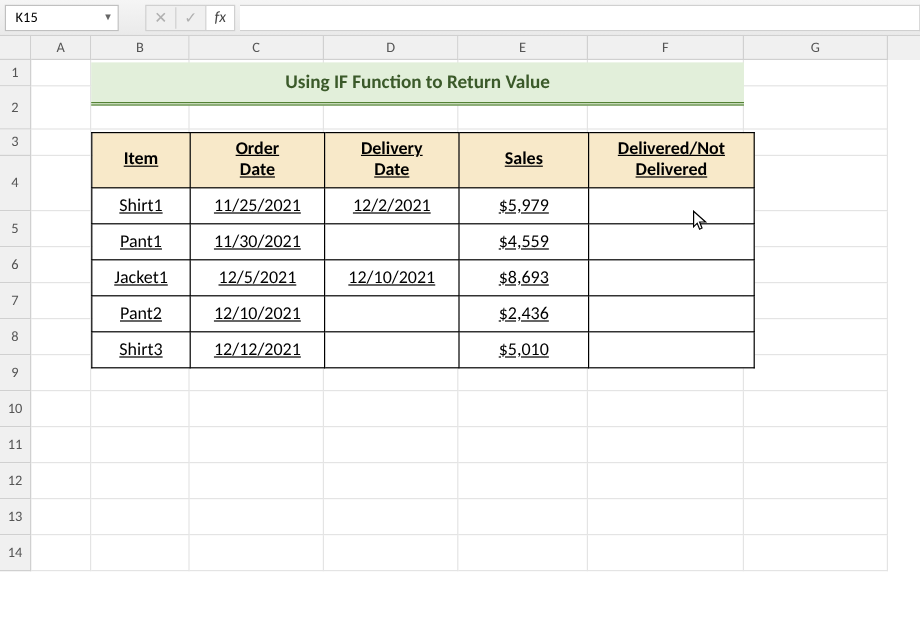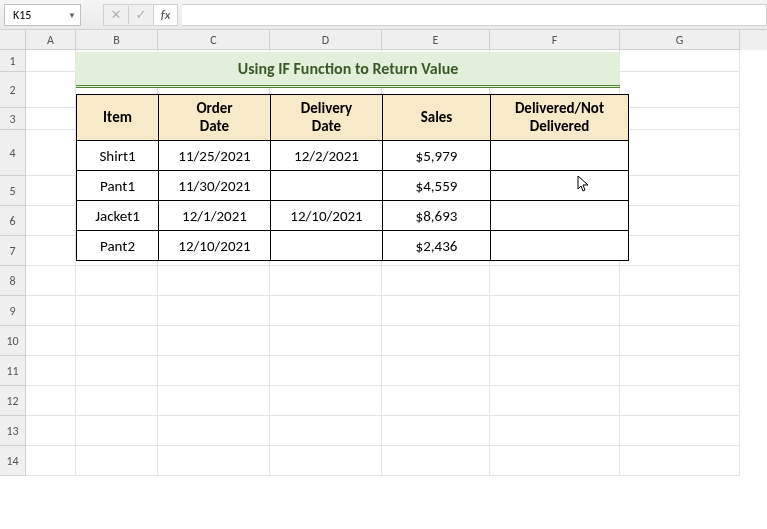--- a/index.html
+++ b/index.html
@@ -15,21 +15,21 @@
   .ribbon-bar {
     height: 30px;
     background: linear-gradient(#f5f5f5, #eaeaea);
     border-bottom: 1px solid #d0d0d0;
     display: flex;
     align-items: center;
     padding-left: 4px;
     gap: 4px;
   }
   .name-box {
-    width: 77px;
+    width: 95px;
     height: 22px;
     background: #fff;
     border: 1px solid #c0c0c0;
     display: flex;
     align-items: center;
     padding: 0 4px 0 8px;
     font-size: 12px;
     position: relative;
   }
   .name-box .dd {
@@ -138,22 +138,23 @@
     background: #e2efda;
     border-bottom: 3px double #548235;
     display: flex; align-items: center; justify-content: center;
     font-size: 16px;
     font-weight: bold;
     color: #3b5a2a;
   }
   .tbl {
     position: absolute;
     left: 76px;
-    top: 64px;
+    top: 80px;
     border-collapse: collapse;
+    text-decoration: underline;
   }
   .tbl th, .tbl td {
     border: 1px solid #000;
     text-align: center;
     font-size: 15px;
   }
   .tbl th {
     background: #f8e9c9;
     font-weight: bold;
     height: 46px;
@@ -371,30 +372,37 @@
         </tr>
       <tr>
           <td>Pant1</td>
           <td>11/30/2021</td>
           <td></td>
           <td>$4,559</td>
           <td></td>
         </tr>
       <tr>
           <td>Jacket1</td>
-          <td>12/1/2021</td>
+          <td>12/5/2021</td>
           <td>12/10/2021</td>
           <td>$8,693</td>
           <td></td>
         </tr>
       <tr>
           <td>Pant2</td>
           <td>12/10/2021</td>
           <td></td>
           <td>$2,436</td>
+          <td></td>
+        </tr>
+      <tr>
+          <td>Shirt3</td>
+          <td>12/12/2021</td>
+          <td></td>
+          <td>$5,010</td>
           <td></td>
         </tr>
     </tbody>
   </table>
 
   <svg class="cursor-arrow" viewBox="0 0 14 18">
     <path d="M1 1 L1 14 L4 11 L6 16 L8 15 L6 10 L11 10 Z" fill="#fff" stroke="#000" stroke-width="1"></path>
   </svg>
 </div>
 

